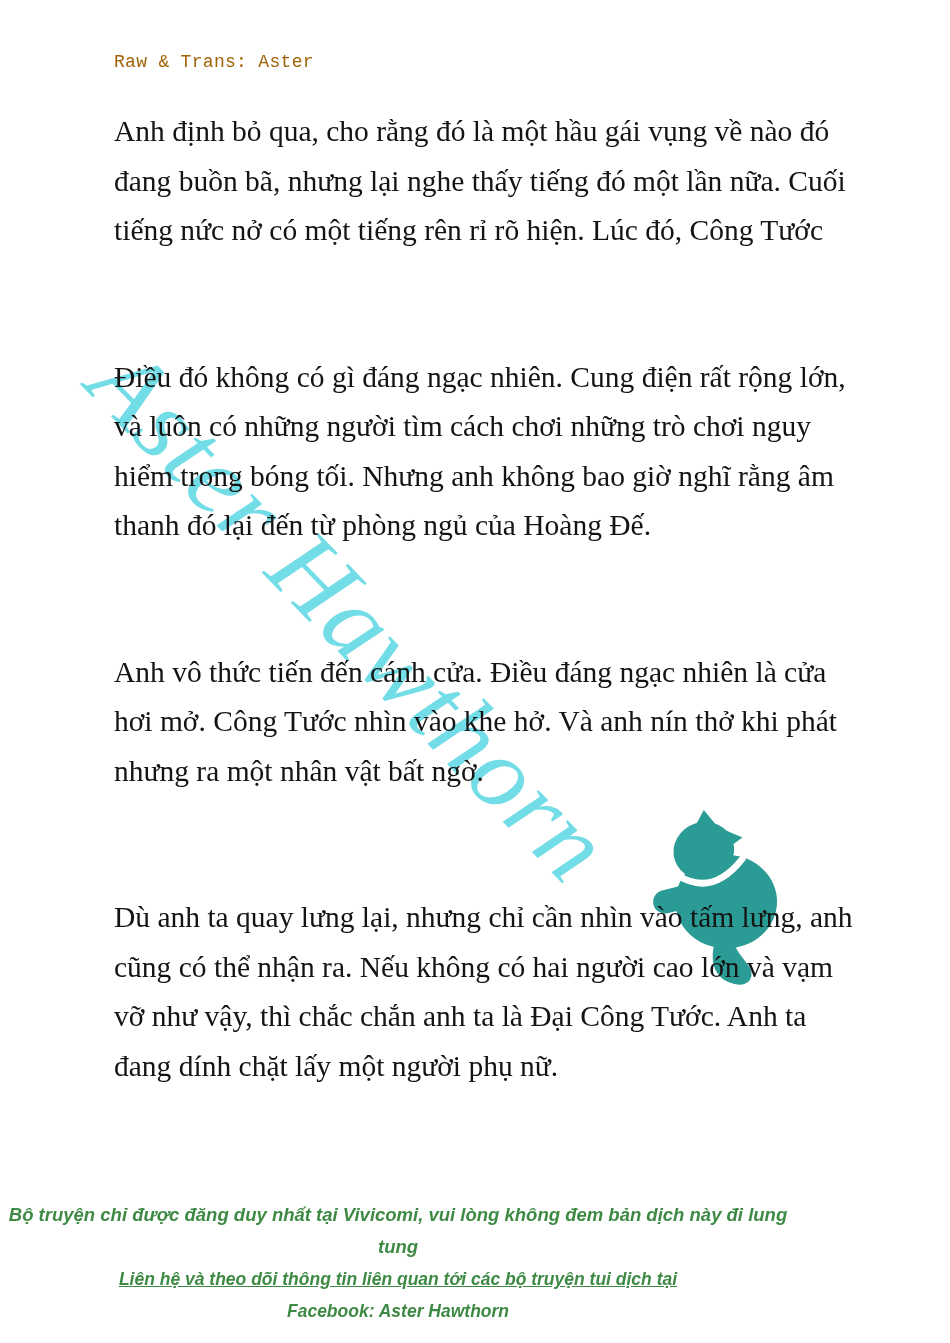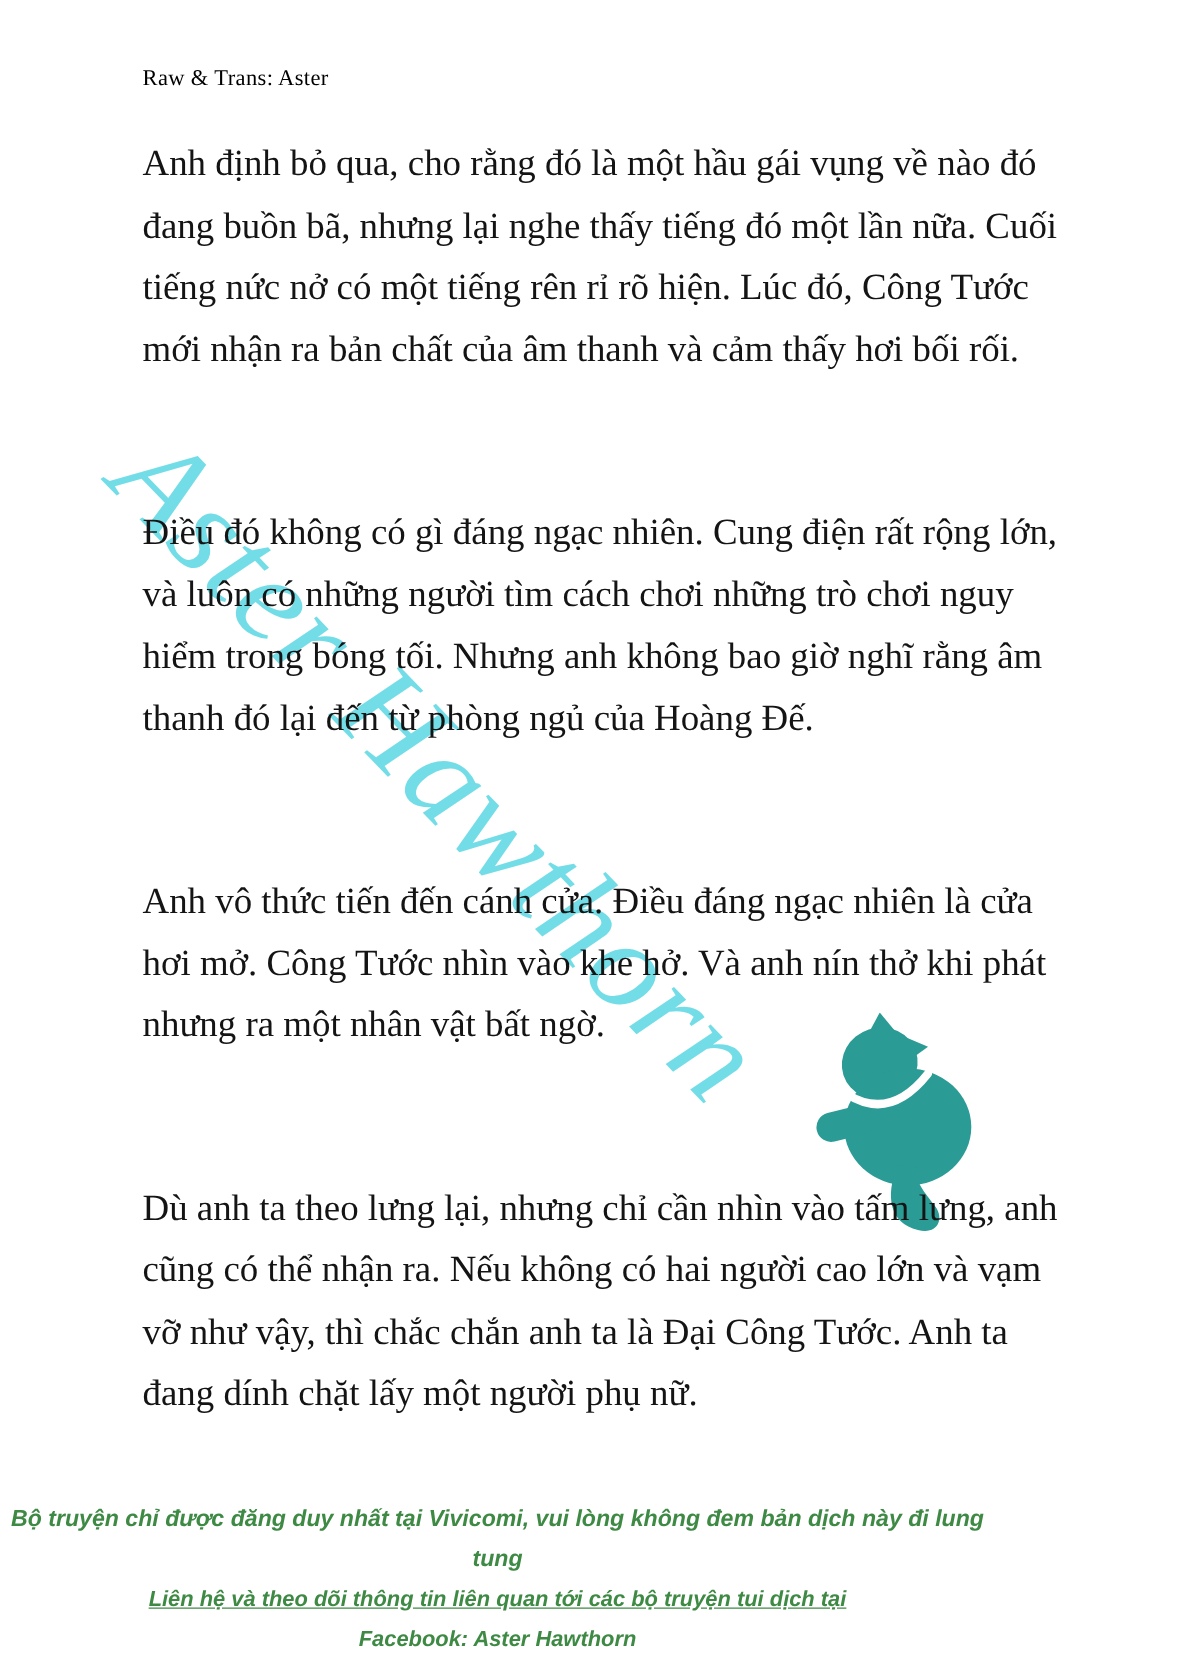--- a/index.html
+++ b/index.html
@@ -14,23 +14,23 @@
     background: #ffffff;
     overflow: hidden;
     font-family: "Liberation Serif", serif;
   }
 
   
   .header-credit {
     position: absolute;
     left: 114px;
     top: 52px;
-    font-family: Liberation Serif, serif;
+    font-family: Liberation Mono, monospace;
     font-size: 18px;
-    color: #000000;
+    color: #a16207;
     letter-spacing: 0.3px;
     z-index: 3;
   }
 
   
   .watermark {
     position: absolute;
     left: 152px;
     top: 322px;
     font-family: "Liberation Serif", serif;
@@ -135,35 +135,34 @@
         <path d="M22,64 Q56,86 86,48" fill="none" stroke="#ffffff" stroke-width="6.5" stroke-linecap="round"></path>
       </g>
     </svg>
   </div>
 
   <div class="body-text">
       <div class="paragraph">
         <div class="text-line">Anh định bỏ qua, cho rằng đó là một hầu gái vụng về nào đó</div>
         <div class="text-line">đang buồn bã, nhưng lại nghe thấy tiếng đó một lần nữa. Cuối</div>
         <div class="text-line">tiếng nức nở có một tiếng rên rỉ rõ hiện. Lúc đó, Công Tước</div>
-        <div class="text-line">mới nhận ra bản chất của âm thanh và cảm thấy hơi bối rối.</div>
       </div>
       <div class="paragraph">
         <div class="text-line">Điều đó không có gì đáng ngạc nhiên. Cung điện rất rộng lớn,</div>
         <div class="text-line">và luôn có những người tìm cách chơi những trò chơi nguy</div>
         <div class="text-line">hiểm trong bóng tối. Nhưng anh không bao giờ nghĩ rằng âm</div>
         <div class="text-line">thanh đó lại đến từ phòng ngủ của Hoàng Đế.</div>
       </div>
       <div class="paragraph">
         <div class="text-line">Anh vô thức tiến đến cánh cửa. Điều đáng ngạc nhiên là cửa</div>
         <div class="text-line">hơi mở. Công Tước nhìn vào khe hở. Và anh nín thở khi phát</div>
         <div class="text-line">nhưng ra một nhân vật bất ngờ.</div>
       </div>
       <div class="paragraph">
-        <div class="text-line">Dù anh ta theo lưng lại, nhưng chỉ cần nhìn vào tấm lưng, anh</div>
+        <div class="text-line">Dù anh ta quay lưng lại, nhưng chỉ cần nhìn vào tấm lưng, anh</div>
         <div class="text-line">cũng có thể nhận ra. Nếu không có hai người cao lớn và vạm</div>
         <div class="text-line">vỡ như vậy, thì chắc chắn anh ta là Đại Công Tước. Anh ta</div>
         <div class="text-line">đang dính chặt lấy một người phụ nữ.</div>
       </div>
     </div>
 
   <div class="footer" style="color: rgb(62, 138, 68);">
       <div class="footer-line footer-line-0">Bộ truyện chỉ được đăng duy nhất tại Vivicomi, vui lòng không đem bản dịch này đi lung tung</div>
       <div class="footer-line footer-line-1">Liên hệ và theo dõi thông tin liên quan tới các bộ truyện tui dịch tại</div>
       <div class="footer-line footer-line-2">Facebook: Aster Hawthorn</div>

